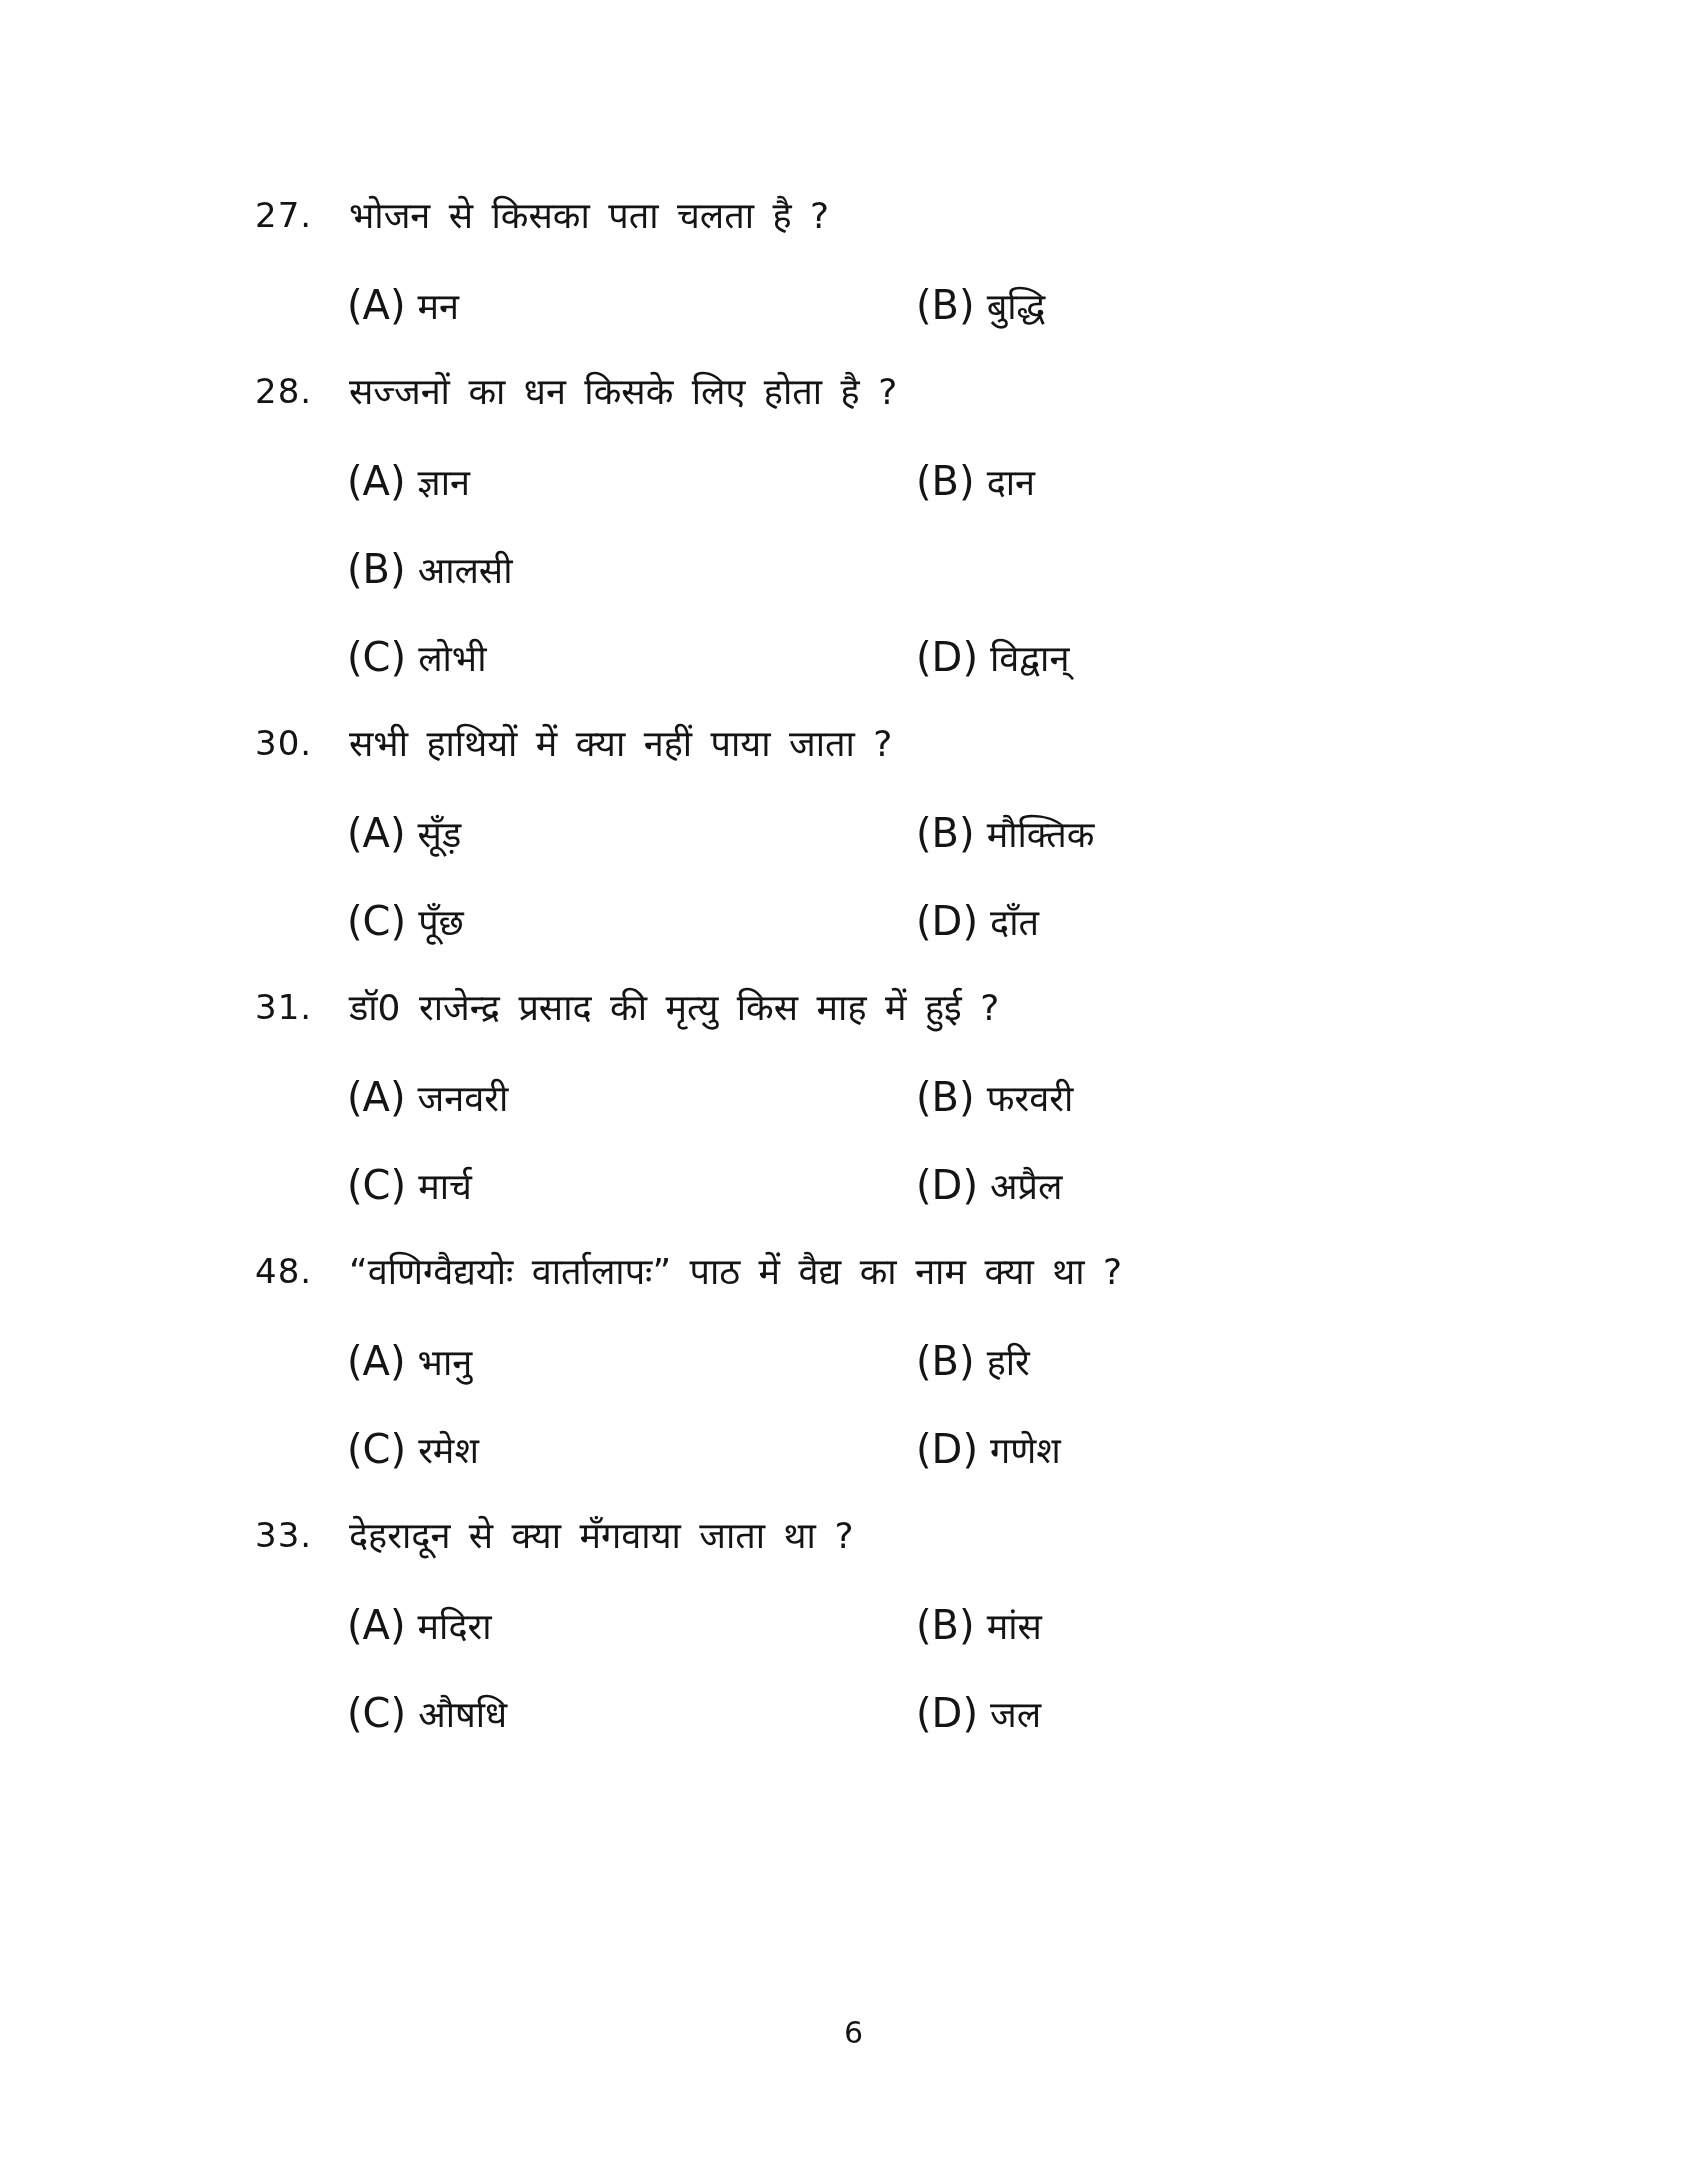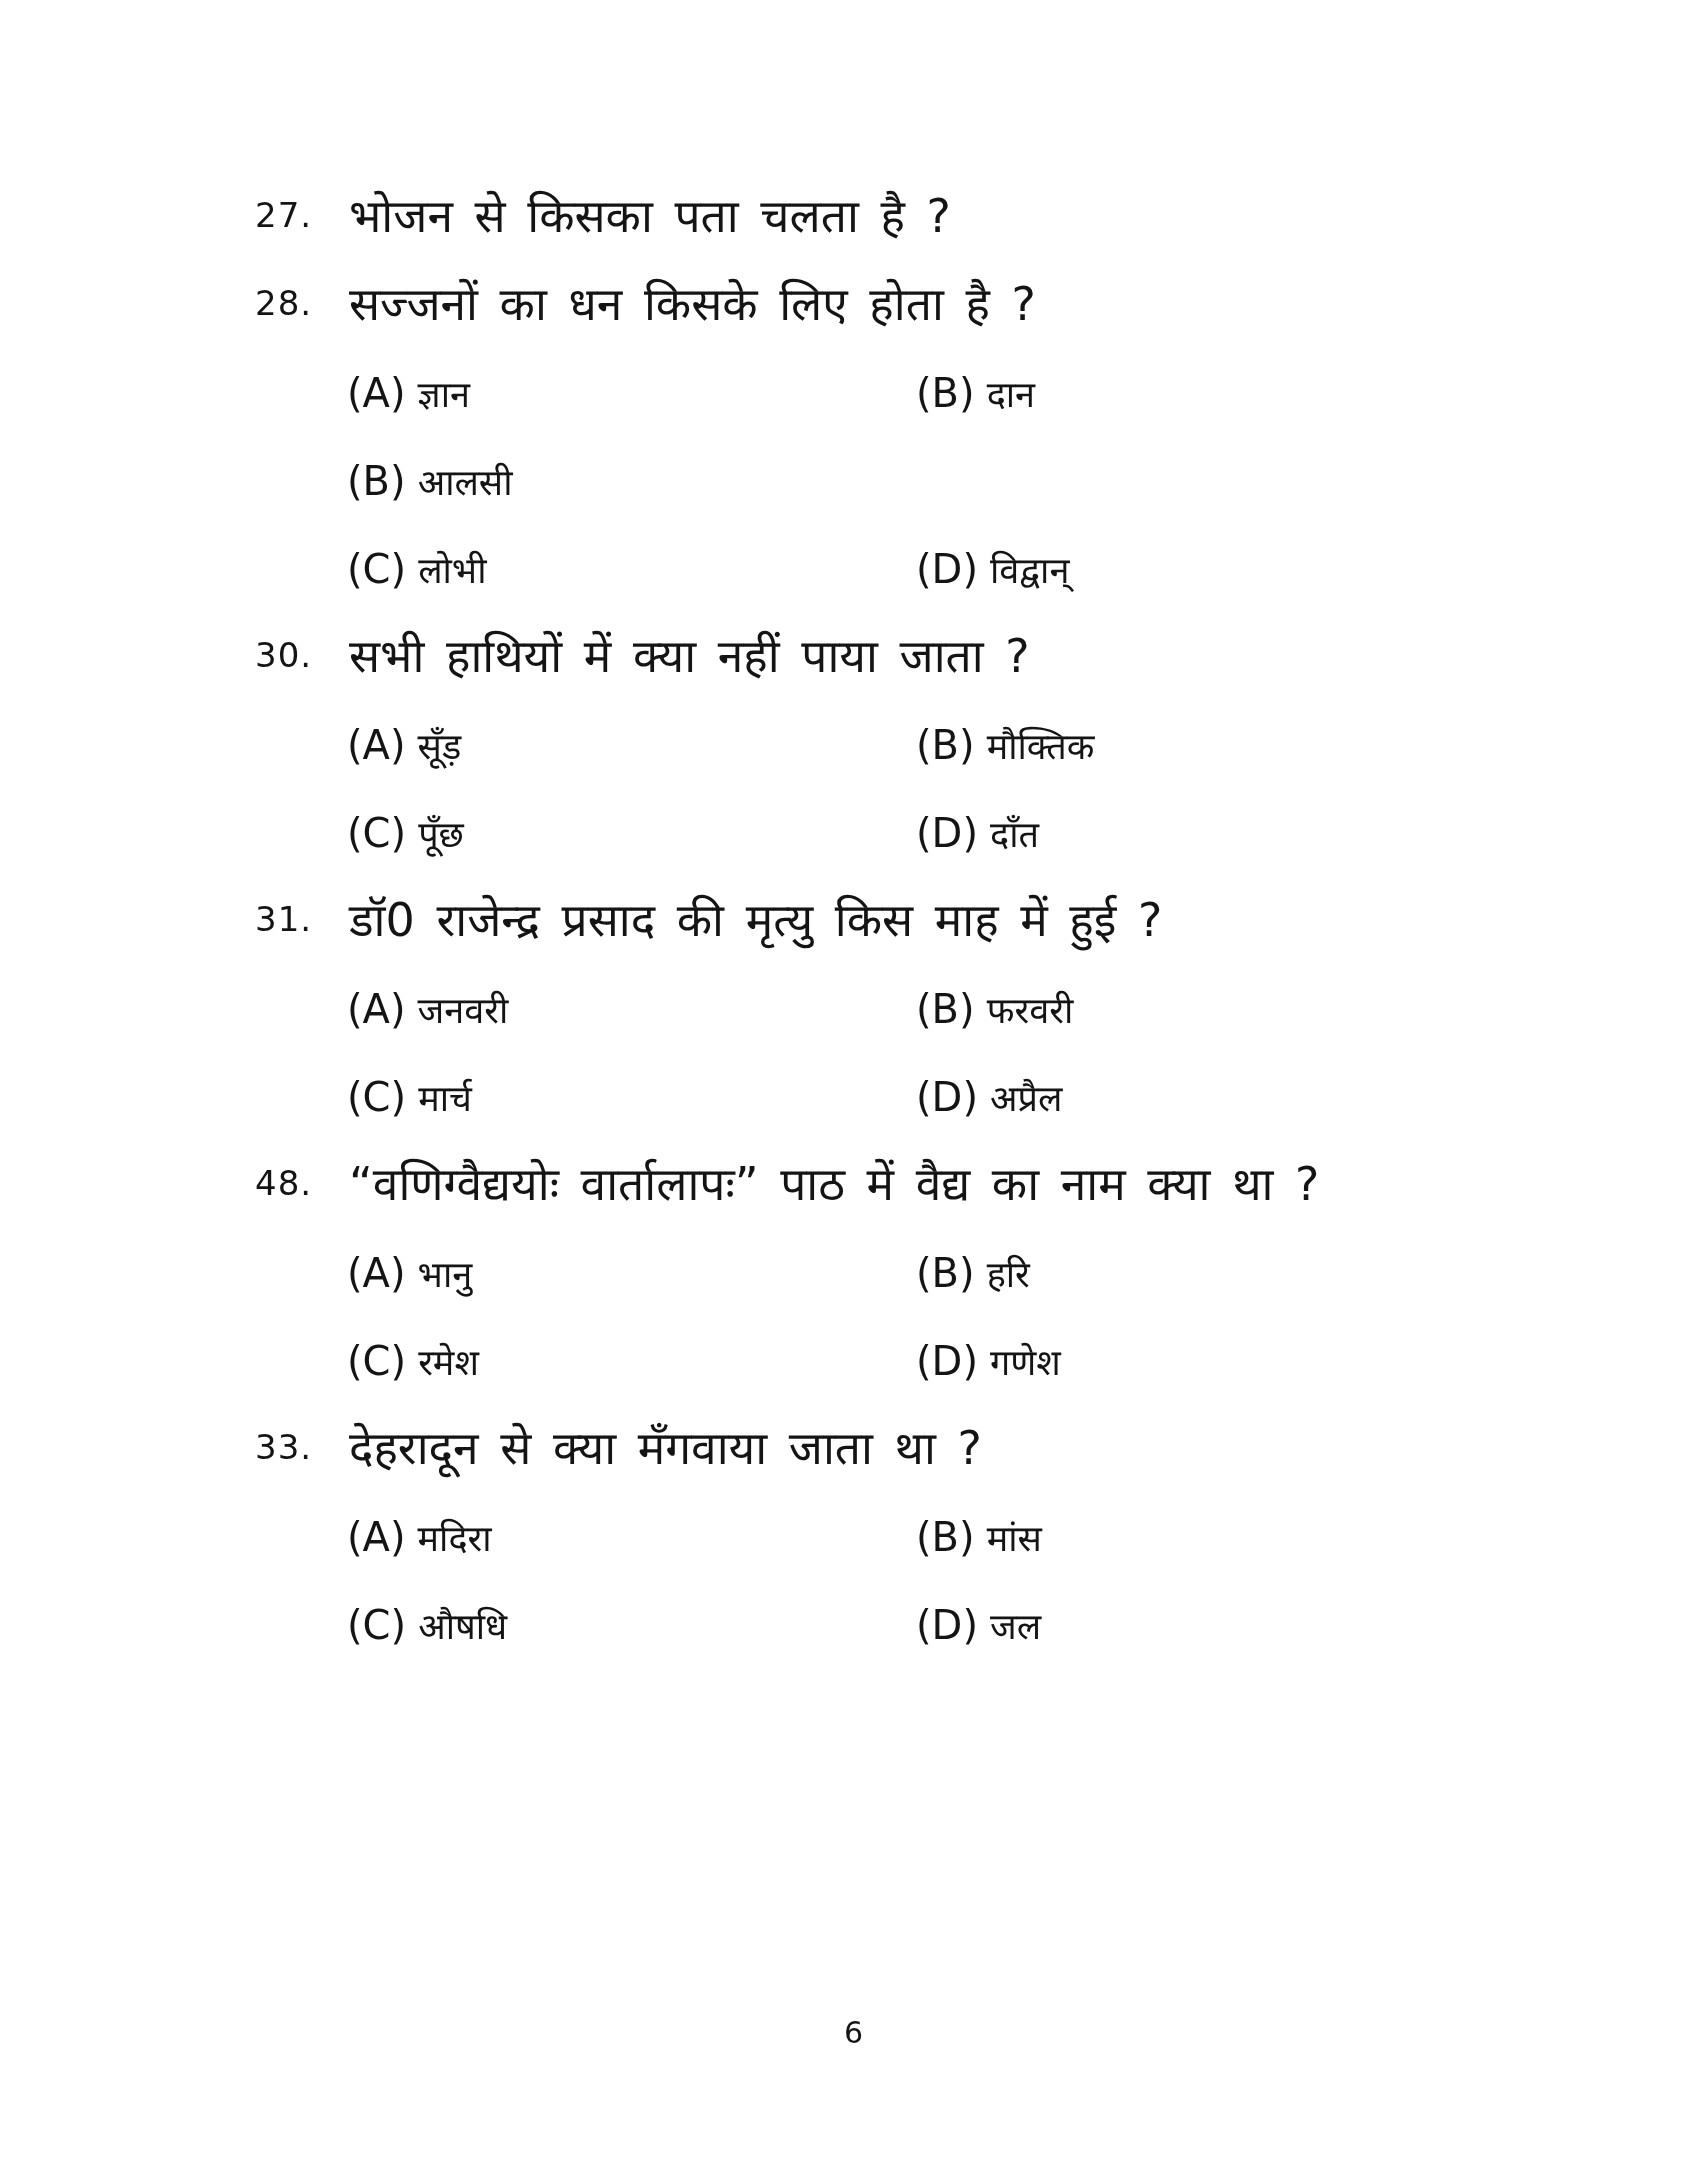--- a/index.html
+++ b/index.html
@@ -36,21 +36,21 @@
     padding-left: 255px;
   }
   .qnum {
     width: 94px;
     flex-shrink: 0;
     font-size: 34px;
     line-height: 44px;
     letter-spacing: 1px;
   }
   .qtext {
-    font-size: 46px;
+    font-size: 36px;
     line-height: 46px;
     word-spacing: 7px;
     white-space: nowrap;
   }
   .optrow {
     display: flex;
     align-items: flex-start;
     padding-left: 347px;
   }
   .optcell {
@@ -79,20 +79,28 @@
 </head>
 <body>
 
 <div class="page">
   <div id="questions">
   <div class="block">
     <div class="qrow">
       <span class="qnum">27.</span>
       <span class="qtext">भोजन से किसका पता चलता है ?</span>
     </div>
+    <div class="optrow">
+      <span class="optcell">
+        <span class="optlabel">(A)</span><span>मन</span>
+      </span>
+      <span class="optcell second">
+        <span class="optlabel">(B)</span><span>बुद्धि</span>
+      </span>
+    </div>
   </div>
 
   <div class="block">
     <div class="qrow">
       <span class="qnum">28.</span>
       <span class="qtext">सज्जनों का धन किसके लिए होता है ?</span>
     </div>
     <div class="optrow">
       <span class="optcell">
         <span class="optlabel">(A)</span><span>ज्ञान</span>

